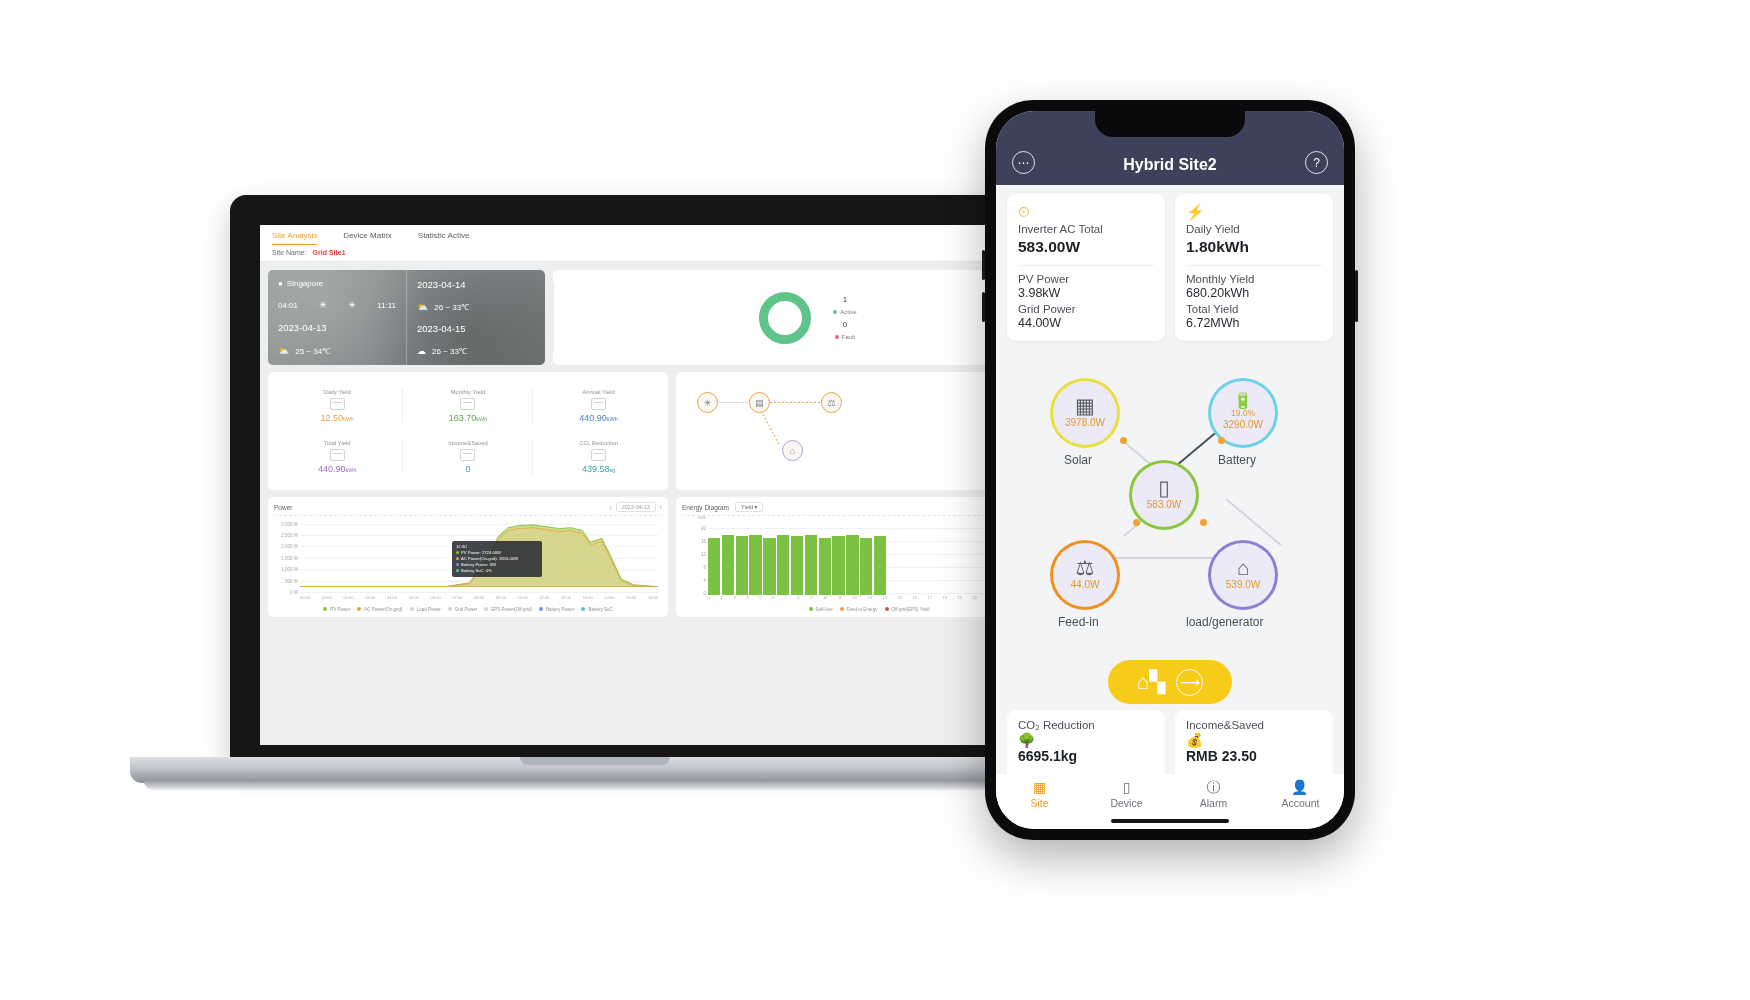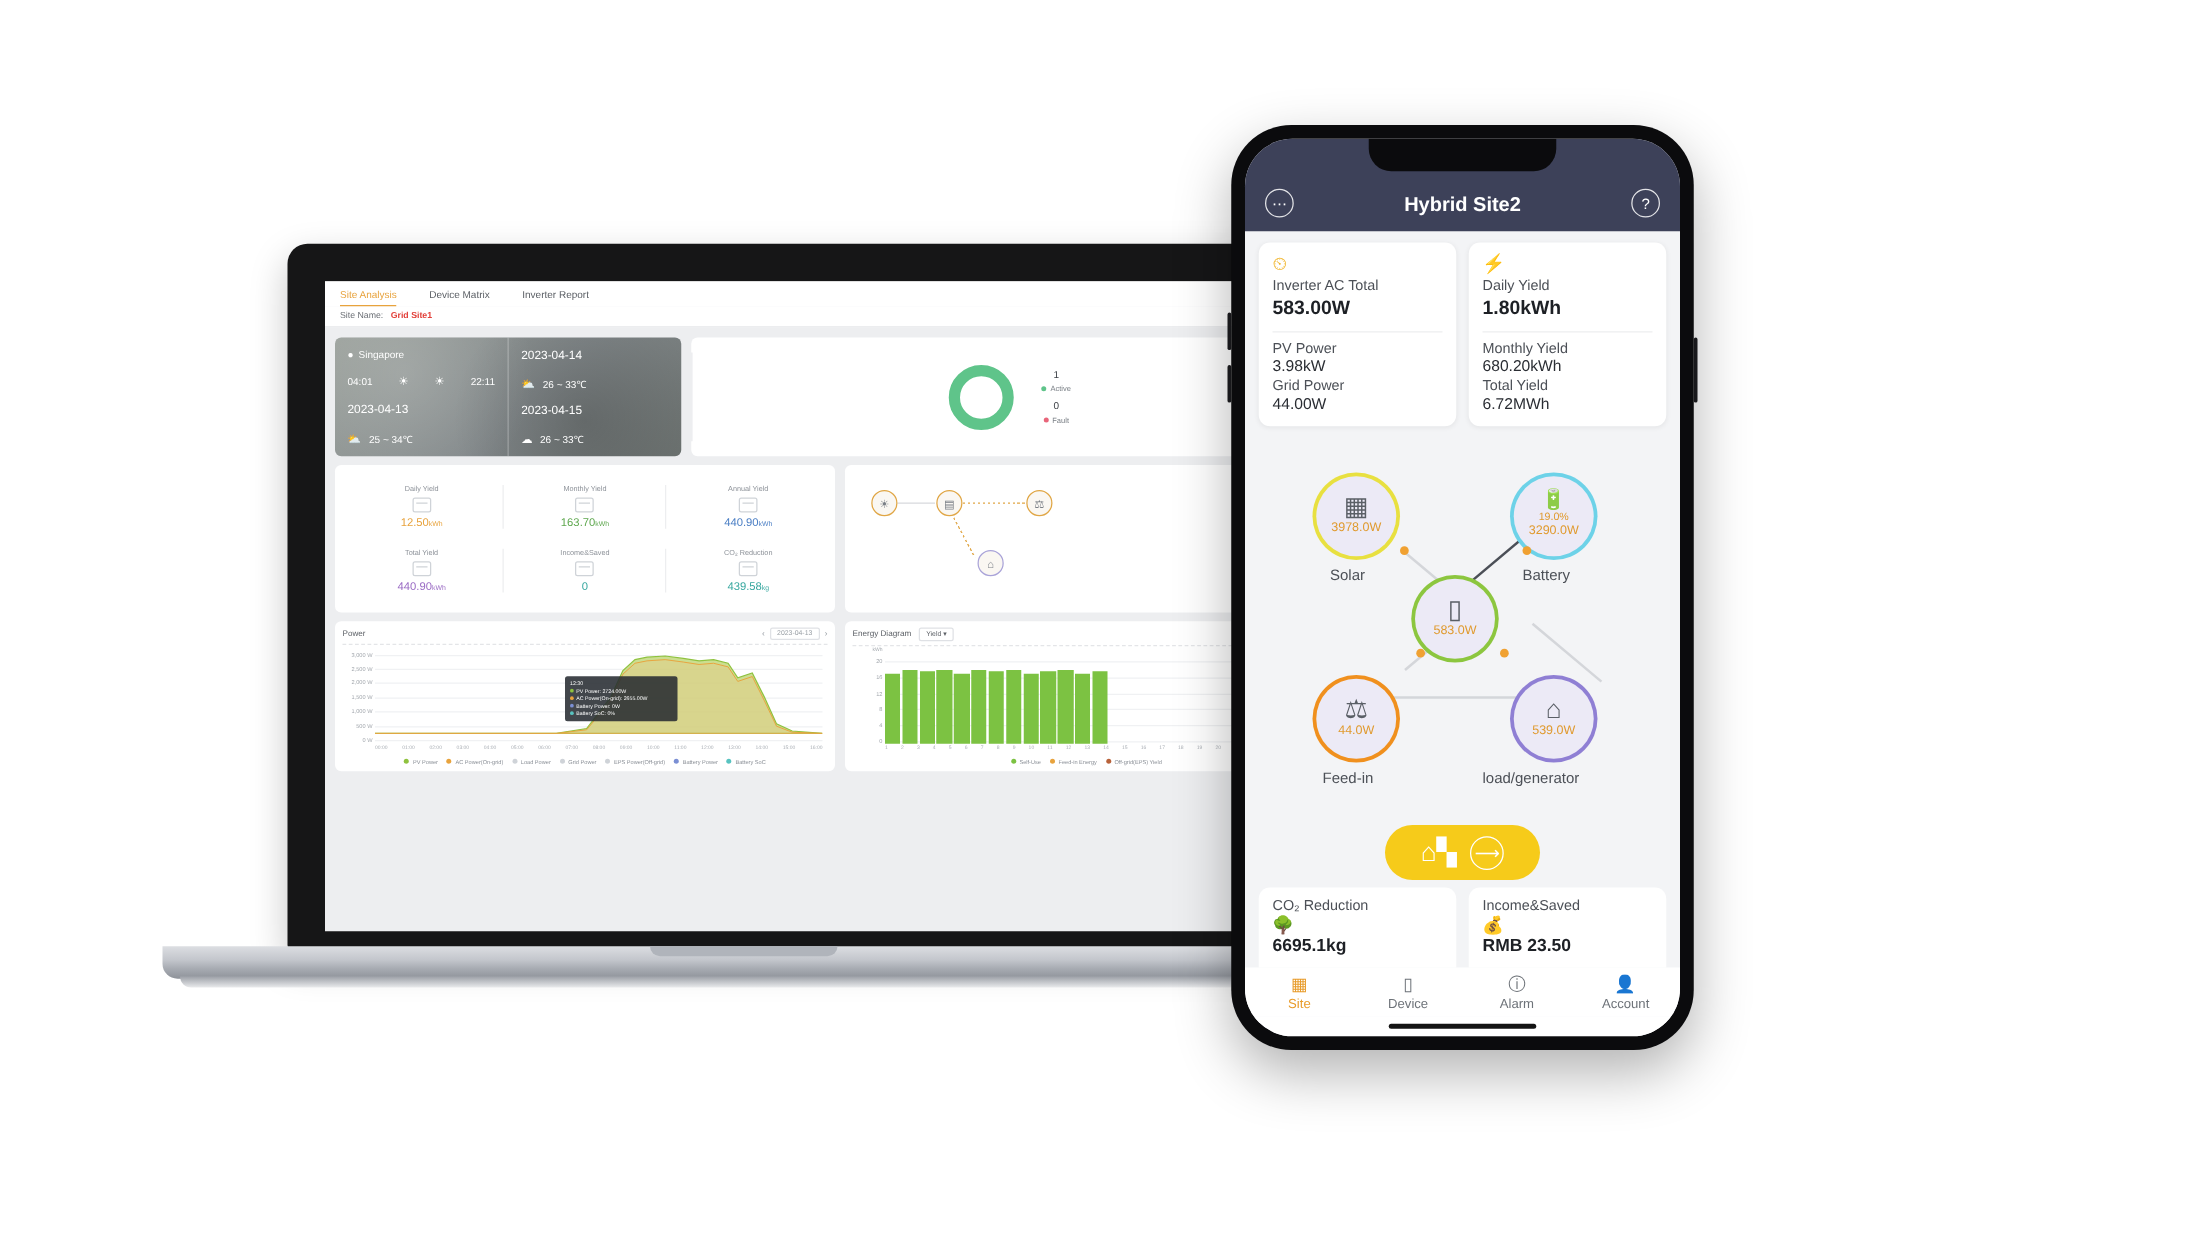--- a/index.html
+++ b/index.html
@@ -188,42 +188,42 @@
 
 <div id="stage">
 
   <div id="laptop">
     <div class="lid"></div>
     <div class="screen">
 
       <div class="lp-tabs">
         <div class="lp-tab active">Site Analysis</div>
         <div class="lp-tab">Device Matrix</div>
-        <div class="lp-tab">Inverter Report</div>
+        <div class="lp-tab">Statistic Active</div>
       </div>
 
       <div class="lp-sitename">
         <span>Site Name:</span>
         <b>Grid Site1</b>
       </div>
 
       <div class="lp-body">
 
         <div class="lp-row1">
           <div class="weather">
             <div class="wx-col">
               <div class="wx-place">
                 <span>●</span>
                 <span>Singapore</span>
               </div>
               <div class="wx-sun">
                 <span>04:01</span>
                 <span class="wx-ico">☀</span>
                 <span class="wx-ico">☀</span>
-                <span>22:11</span>
+                <span>11:11</span>
               </div>
               <div class="wx-date">2023-04-13</div>
               <div class="wx-temp">
                 <span class="wx-ico">⛅</span>
                 <span>25 ~ 34℃</span>
               </div>
             </div>
             <div class="wx-col">
               <div class="wx-date">2023-04-14</div>
               <div class="wx-temp">

